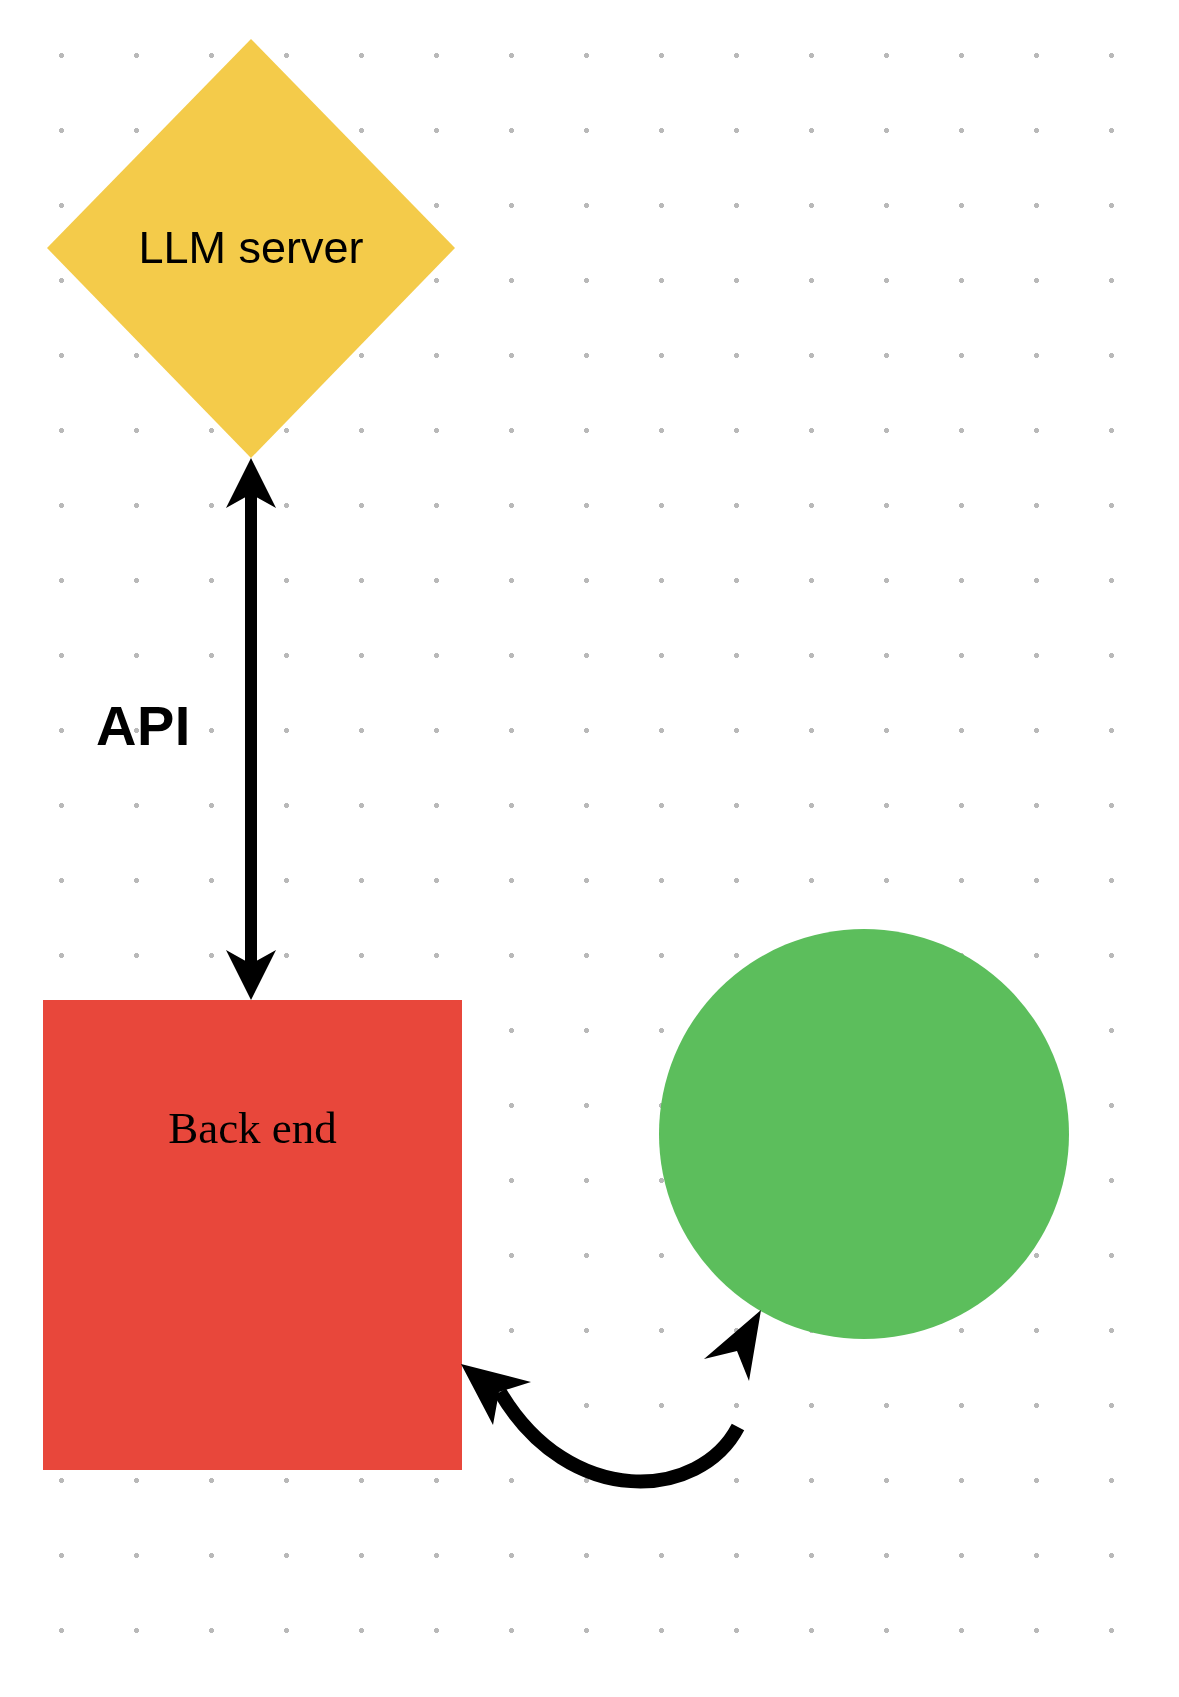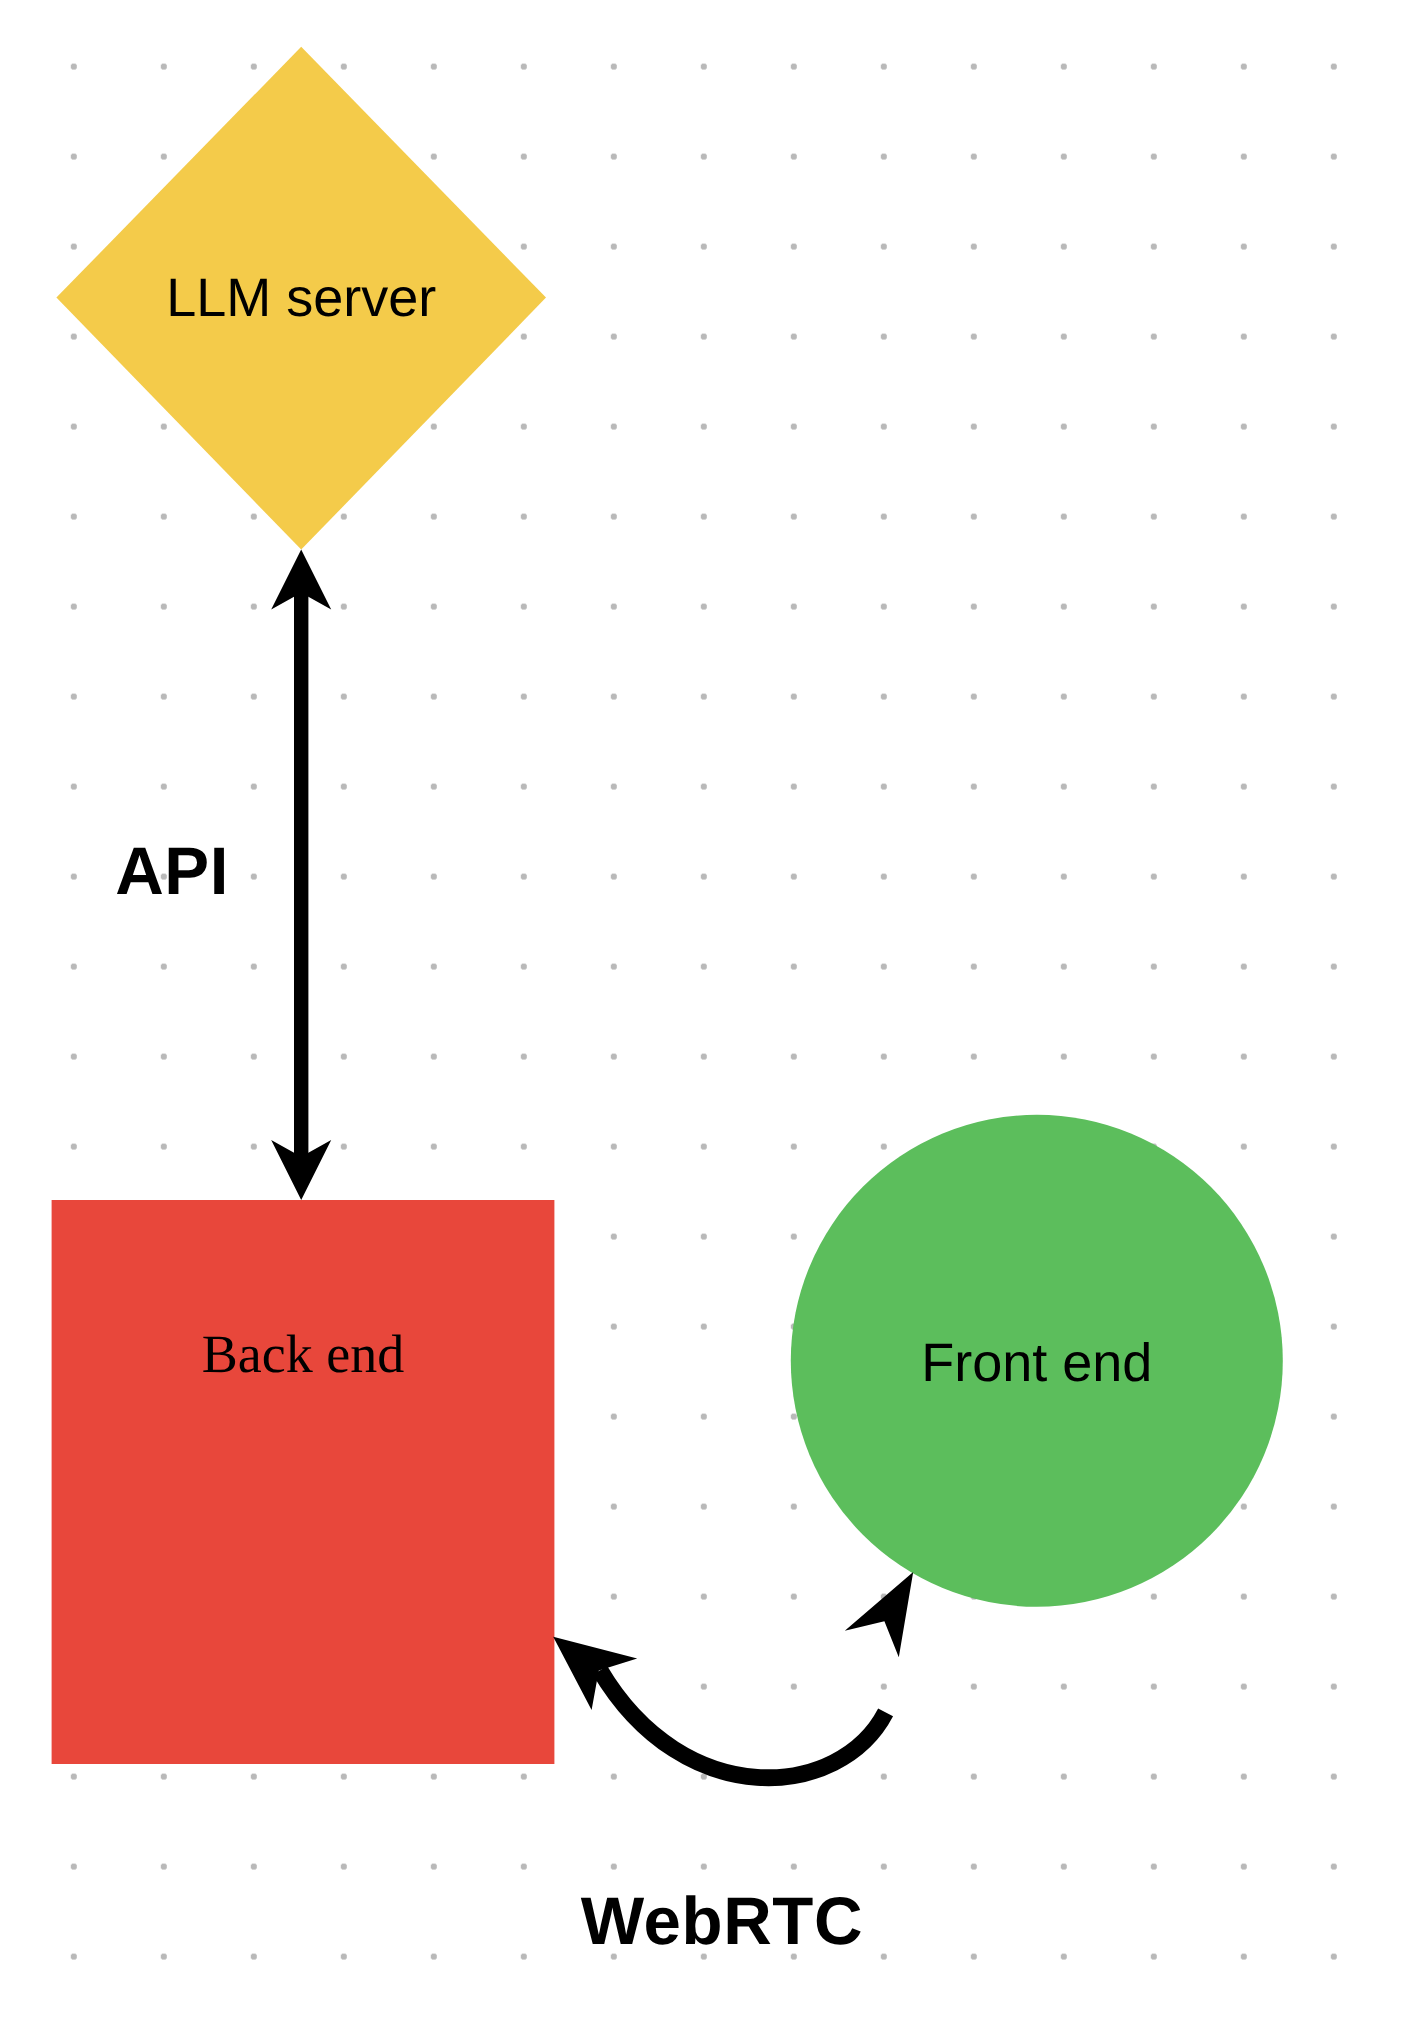--- a/index.html
+++ b/index.html
@@ -95,19 +95,17 @@
       <path d="M 500,1392 C 570,1510 700,1500 738,1427" stroke="#000000" stroke-width="14" fill="none" stroke-linecap="butt"></path>
       <polygon points="461,1364 531,1382 499,1392 493,1425" fill="#000000"></polygon>
       <polygon points="761,1310 749,1381 737,1351 704,1359" fill="#000000"></polygon>
     </g>
   </svg>
 
   <div class="node-label" id="label-llm-server">LLM server</div>
 
   <div class="node-label" id="label-back-end">Back end</div>
 
-  <div class="node-label" id="label-front-end">Front end</div>
 
   <div class="edge-label" id="label-api">API</div>
 
-  <div class="edge-label" id="label-webrtc">WebRTC</div>
 
 </div>
 
 </body></html>

